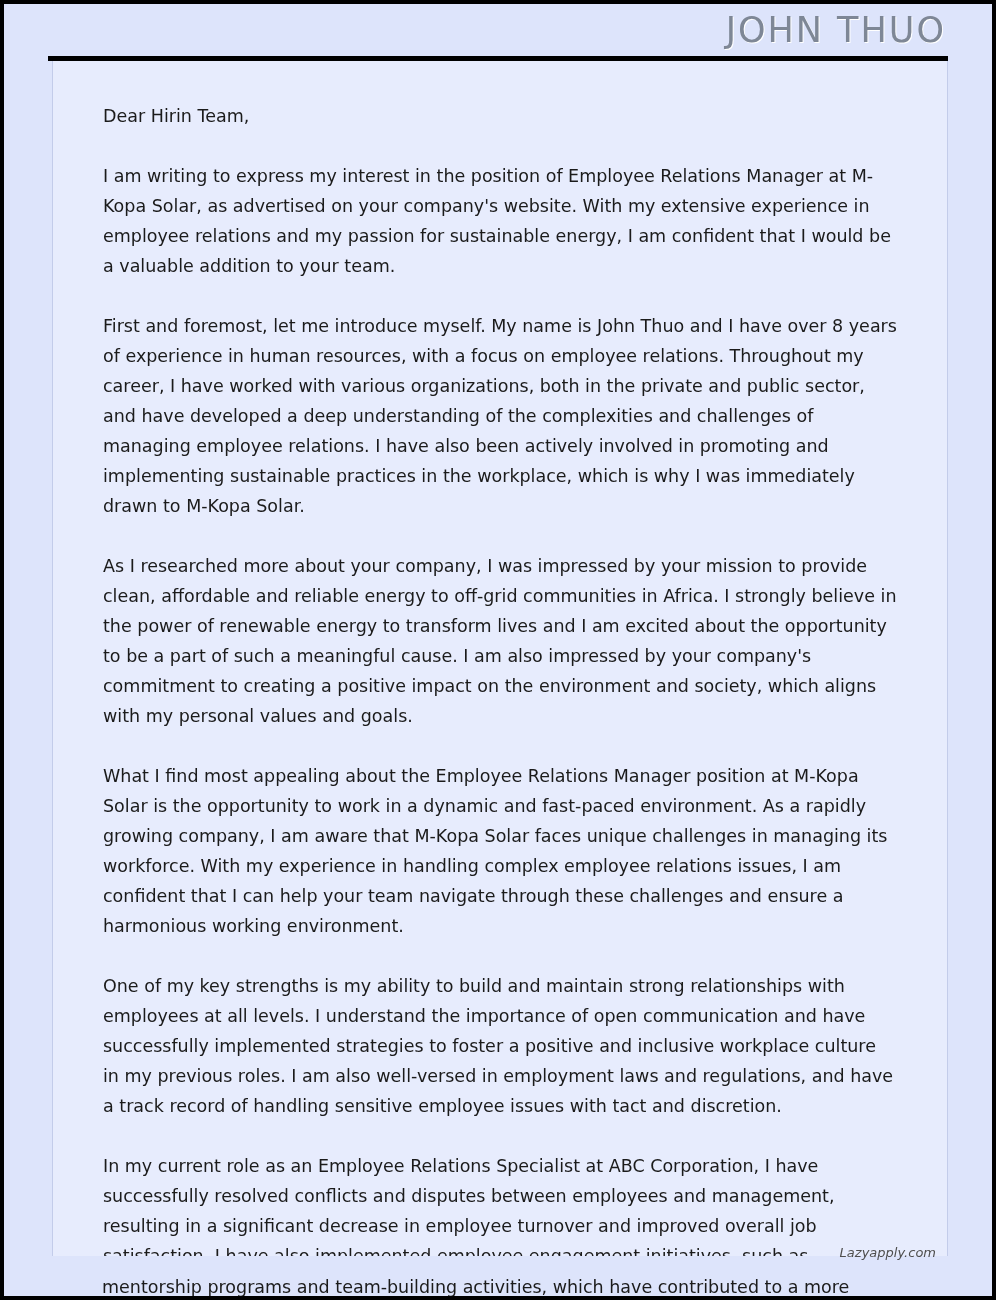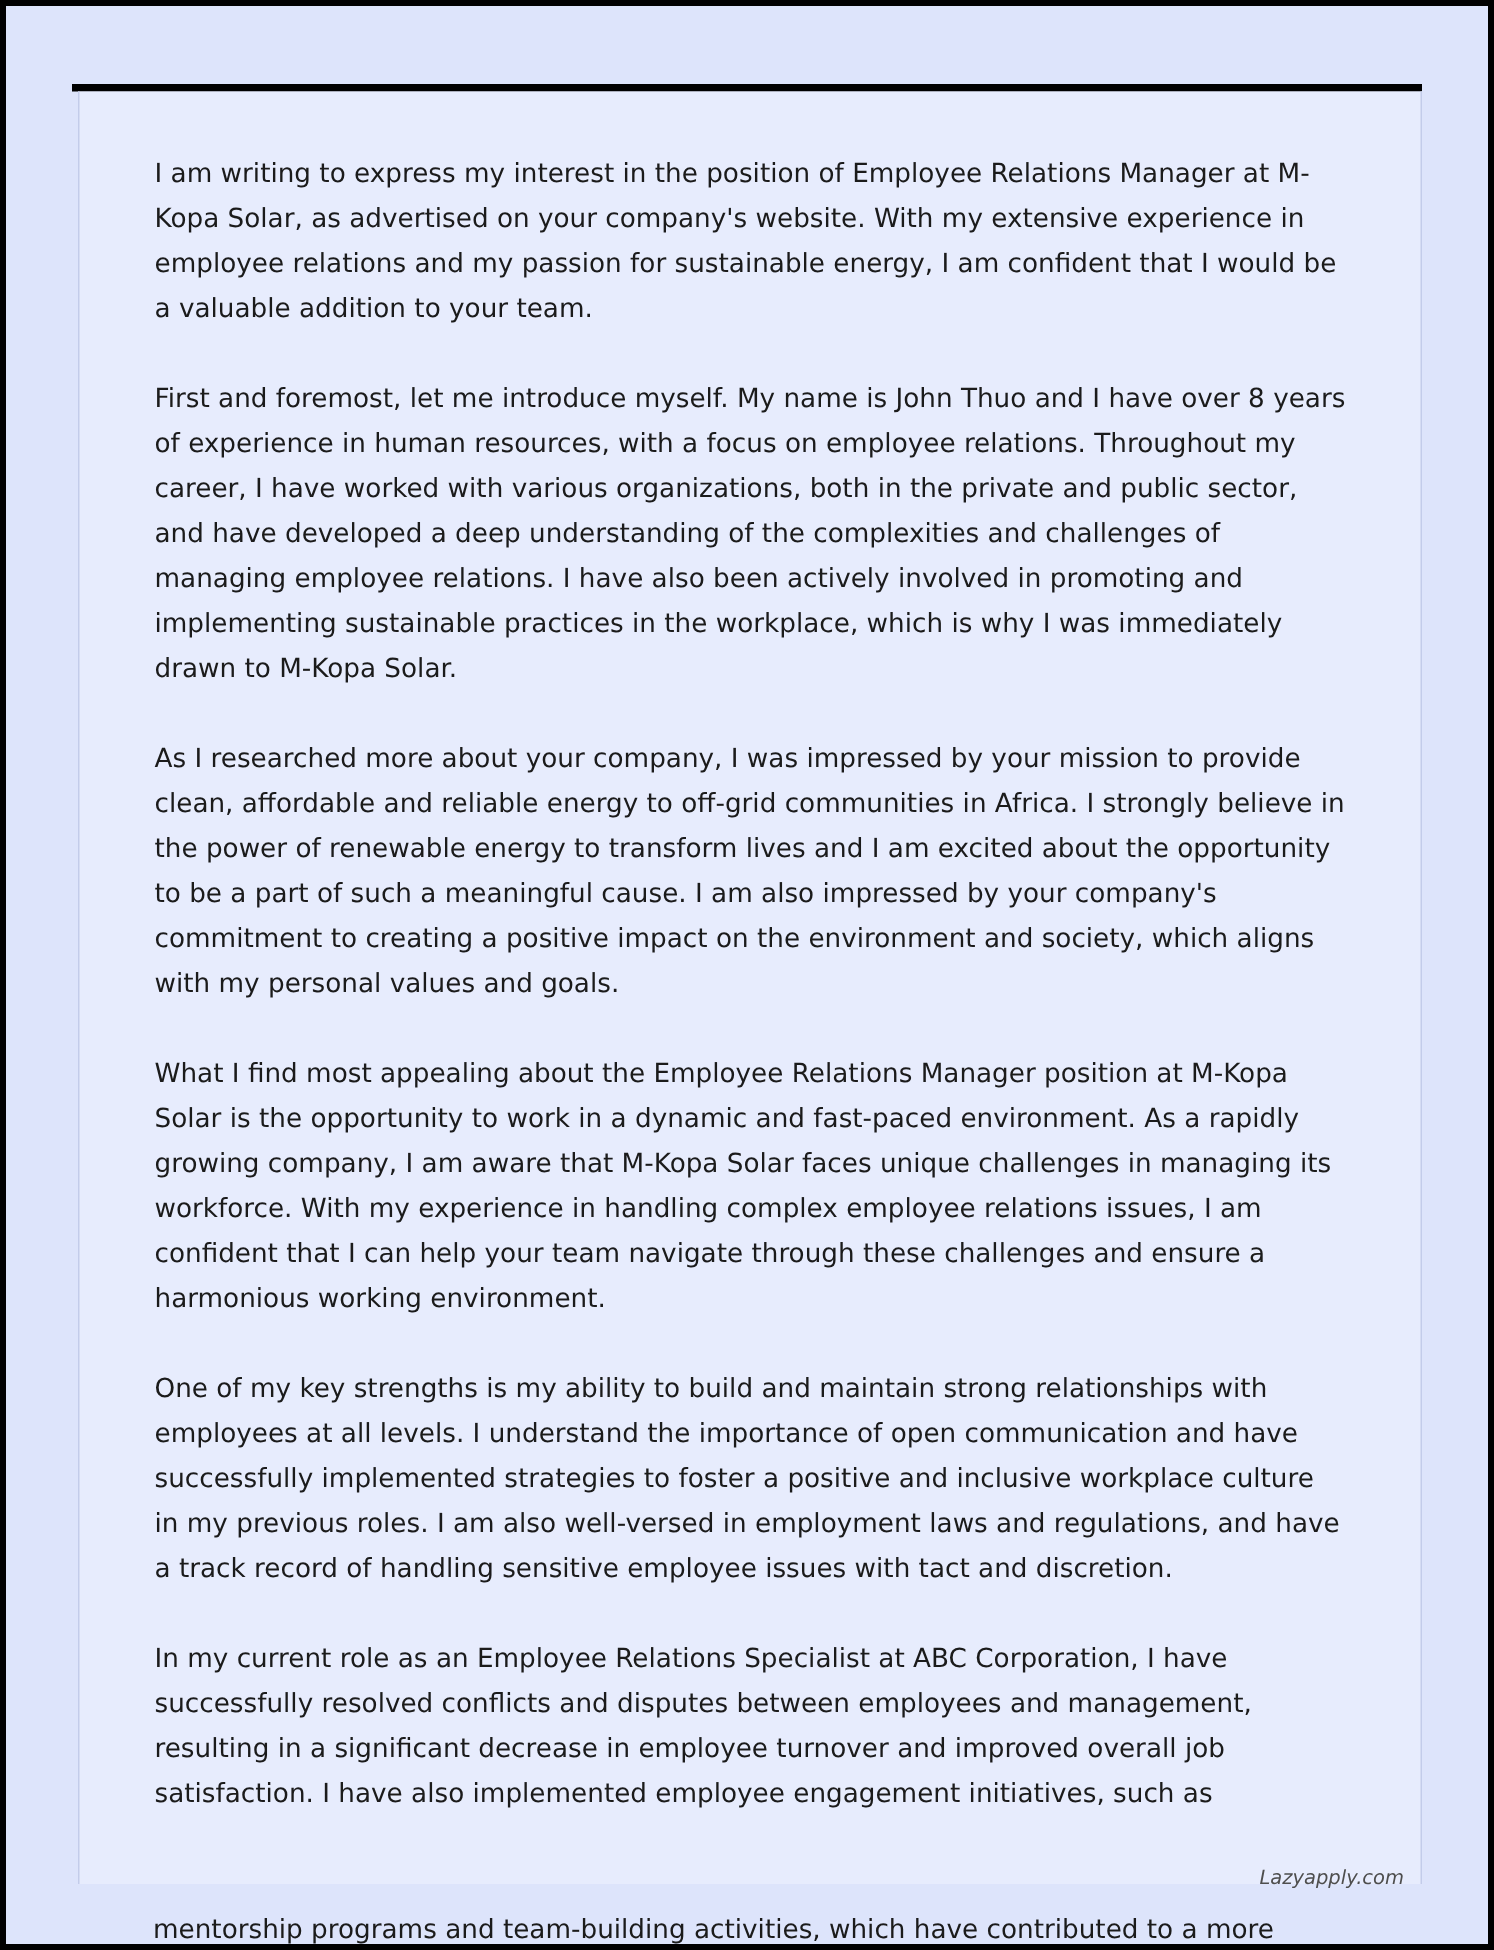--- a/index.html
+++ b/index.html
@@ -82,24 +82,28 @@
     color: #4e4e4e;
     font-family: "DejaVu Sans", sans-serif;
     font-style: italic;
   }
 </style>
 </head>
 <body>
 
 <div id="page">
 
+  <div class="header">
+    <div class="header-name">JOHN THUO</div>
+  </div>
 
   <div class="rule"></div>
 
   <div class="letter">
+    <p>Dear Hirin Team,</p>
     <p>I am writing to express my interest in the position of Employee Relations Manager at M-Kopa Solar, as advertised on your company's website. With my extensive experience in employee relations and my passion for sustainable energy, I am confident that I would be a valuable addition to your team.</p>
     <p>First and foremost, let me introduce myself. My name is John Thuo and I have over 8 years of experience in human resources, with a focus on employee relations. Throughout my career, I have worked with various organizations, both in the private and public sector, and have developed a deep understanding of the complexities and challenges of managing employee relations. I have also been actively involved in promoting and implementing sustainable practices in the workplace, which is why I was immediately drawn to M-Kopa Solar.</p>
     <p>As I researched more about your company, I was impressed by your mission to provide clean, affordable and reliable energy to off-grid communities in Africa. I strongly believe in the power of renewable energy to transform lives and I am excited about the opportunity to be a part of such a meaningful cause. I am also impressed by your company's commitment to creating a positive impact on the environment and society, which aligns with my personal values and goals.</p>
     <p>What I find most appealing about the Employee Relations Manager position at M-Kopa Solar is the opportunity to work in a dynamic and fast-paced environment. As a rapidly growing company, I am aware that M-Kopa Solar faces unique challenges in managing its workforce. With my experience in handling complex employee relations issues, I am confident that I can help your team navigate through these challenges and ensure a harmonious working environment.</p>
     <p>One of my key strengths is my ability to build and maintain strong relationships with employees at all levels. I understand the importance of open communication and have successfully implemented strategies to foster a positive and inclusive workplace culture in my previous roles. I am also well-versed in employment laws and regulations, and have a track record of handling sensitive employee issues with tact and discretion.</p>
     <p>In my current role as an Employee Relations Specialist at ABC Corporation, I have successfully resolved conflicts and disputes between employees and management, resulting in a significant decrease in employee turnover and improved overall job satisfaction. I have also implemented employee engagement initiatives, such as</p>
   </div>
 
   <div class="overflow-line">mentorship programs and team-building activities, which have contributed to a more</div>
 

